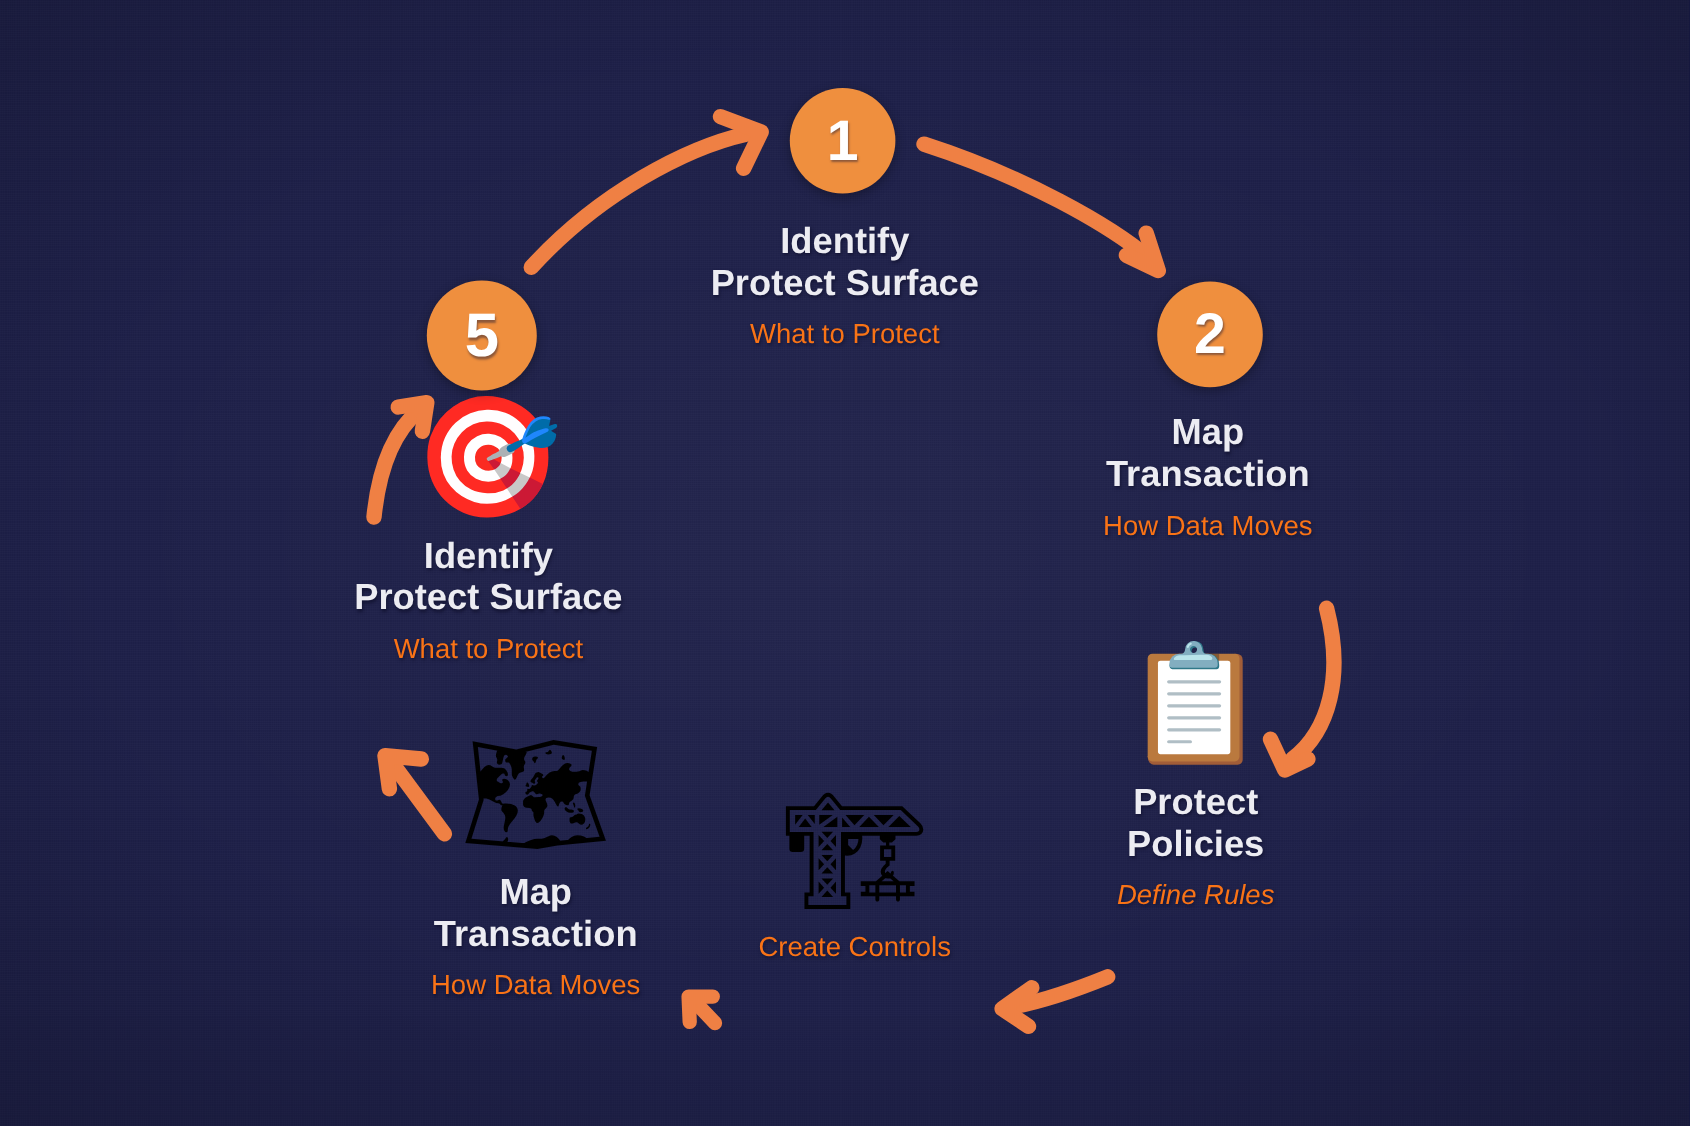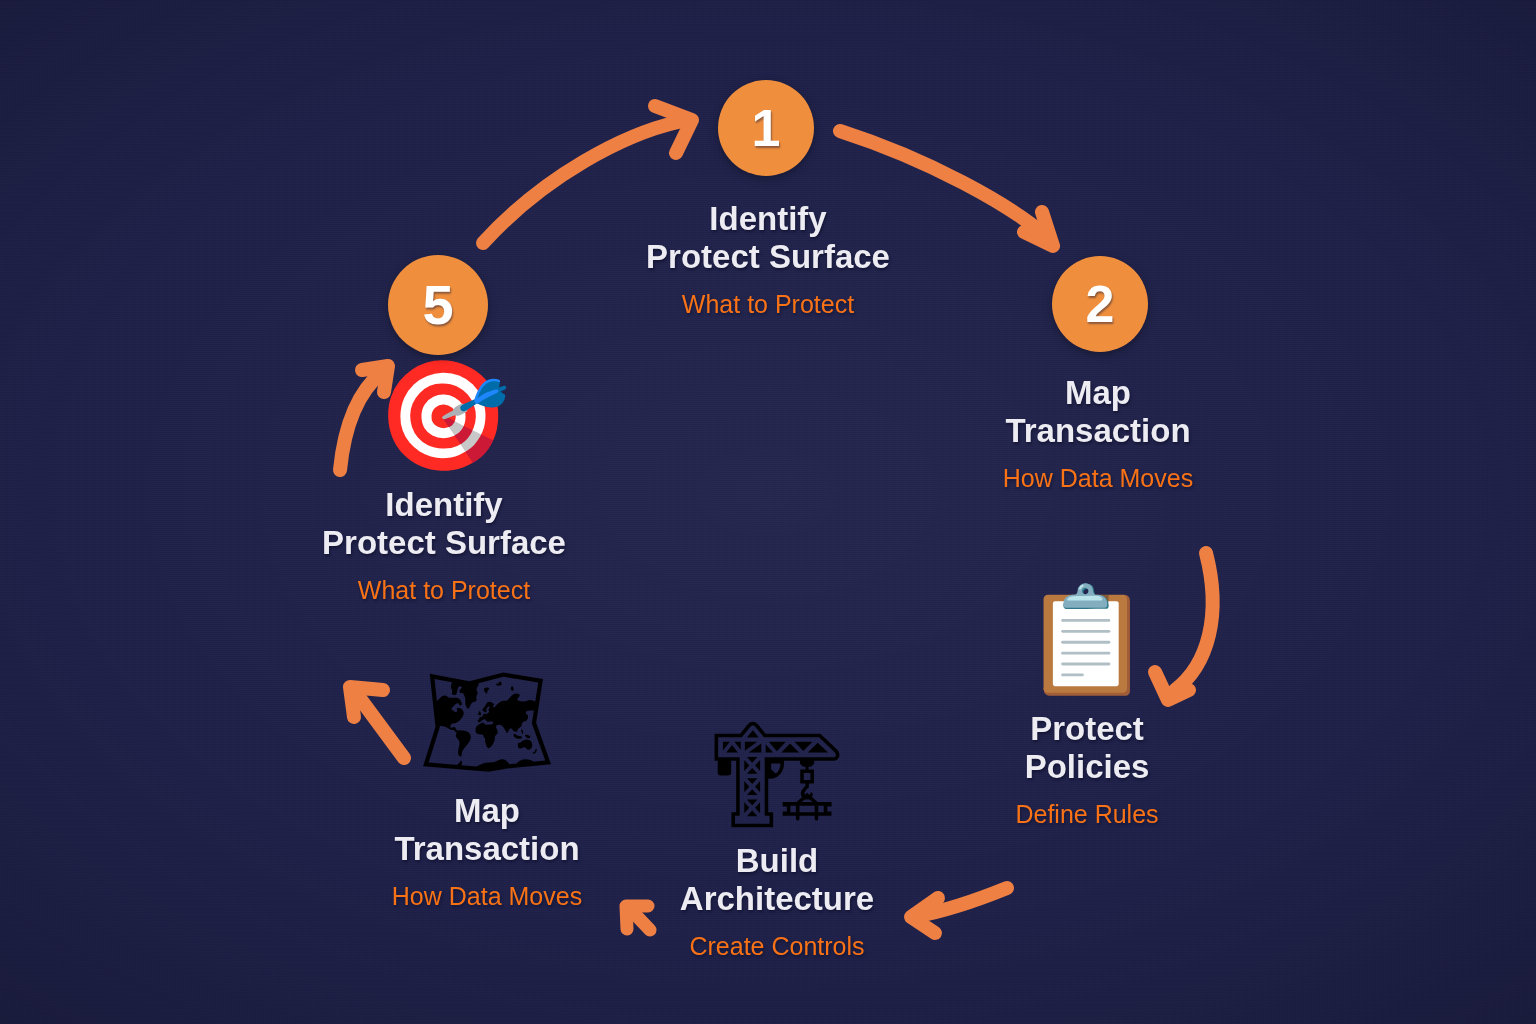--- a/index.html
+++ b/index.html
@@ -160,27 +160,25 @@
   <div class="node" style="left:868px; top:374px; width:460px;">
     <div class="title" style="font-size:33px;">Map
 Transaction</div>
     <div class="sub" style="font-size:25px;">How Data Moves</div>
   </div>
 
   <div class="node" style="left:857px; top:588px; width:460px;">
     <div class="emoji" style="font-size:104px; height:112px;">📋</div>
     <div class="title" style="font-size:33px; margin-top:10px;">Protect
 Policies</div>
-    <div class="sub" style="font-size:25px;">Define Rules</div>
+    <div class="sub" style="font-size:25px;font-style:italic;">Define Rules</div>
   </div>
 
   <div class="node" style="left:547px; top:722px; width:460px;">
     <div class="emoji" style="font-size:104px; height:112px;">🏗</div>
-    <div class="title" style="font-size:33px; margin-top:8px;">Build
-Architecture</div>
     <div class="sub" style="font-size:25px;">Create Controls</div>
   </div>
 
   <div class="node" style="left:257px; top:668px; width:460px;">
     <div class="emoji" style="font-size:108px; height:116px;">🗺</div>
     <div class="title" style="font-size:33px; margin-top:8px;">Map
 Transaction</div>
     <div class="sub" style="font-size:25px;">How Data Moves</div>
   </div>
 

